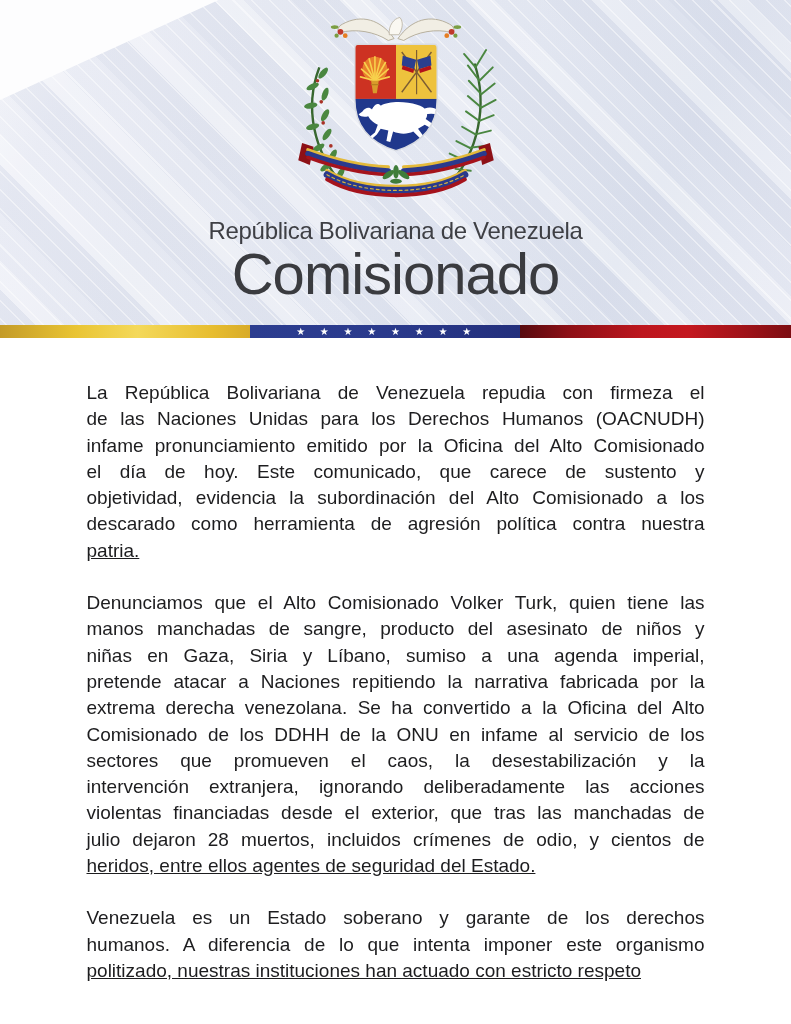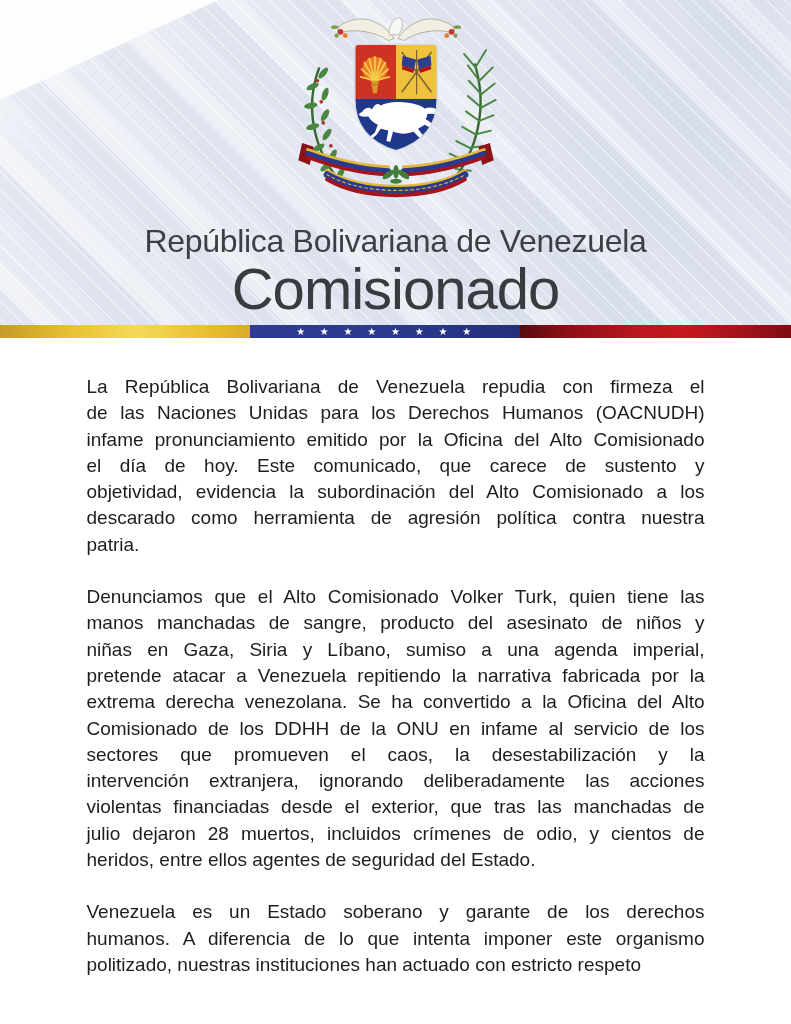--- a/index.html
+++ b/index.html
@@ -24,22 +24,22 @@
     content:"";position:absolute;top:0;left:0;width:235px;height:100px;
     background:#fdfdfe;
     clip-path:polygon(0 0,93% 0,0 100%);
   }
   .header-inner{
     position:relative;height:325px;
     display:flex;flex-direction:column;align-items:center;
   }
   .emblem{margin-top:6px;width:236px;height:206px;}
   .country-title{
-    margin-top:12px;
-    font-size:32px;letter-spacing:-0.3px;
+    margin-top:6px;
+    font-size:24px;letter-spacing:-0.3px;
     color:#3e3f44;font-weight:400;line-height:1.1;
     text-align:center;
   }
   .doc-title{
     margin-top:0px;
     font-size:58px;letter-spacing:-1px;
     color:#3a3b3f;font-weight:400;line-height:1.05;
     text-align:center;
   }
   
@@ -61,33 +61,34 @@
     background:linear-gradient(90deg,#570a0f 0%,#8d1016 18%,#bd161e 45%,#c4181f 62%,#9c1218 85%,#7c0d12 100%);
   }
   .flag-stars{
     color:#ffffff;font-size:10px;line-height:1;
     letter-spacing:3px;word-spacing:6px;
     transform:translateY(-0.5px);
     white-space:nowrap;
   }
   
   .doc-body{
-    width:618px;margin:8px auto;padding-top:28px;
+    width:618px;margin:14px auto;padding-top:28px;
     color:#1d1d1f;
     font-size:19px;line-height:26.3px;
   }
   .para{margin:0 0 26px 0;}
   .para:last-child{margin-bottom:0;}
   .line{
     text-align:justify;
     text-align-last:justify;
     -moz-text-align-last:justify;
   }
   .line.last{
     text-align-last:left;
+    text-decoration:underline;
     -moz-text-align-last:left;
   }
 </style>
 </head>
 <body>
 
 <div class="page">
 
   <div class="header">
     <div class="header-inner">
@@ -264,21 +265,21 @@
         <div class="line">infame pronunciamiento emitido por la Oficina del Alto Comisionado</div>
         <div class="line">el día de hoy. Este comunicado, que carece de sustento y</div>
         <div class="line">objetividad, evidencia la subordinación del Alto Comisionado a los</div>
         <div class="line">descarado como herramienta de agresión política contra nuestra</div>
         <div class="line last">patria.</div>
       </div>
       <div class="para">
         <div class="line">Denunciamos que el Alto Comisionado Volker Turk, quien tiene las</div>
         <div class="line">manos manchadas de sangre, producto del asesinato de niños y</div>
         <div class="line">niñas en Gaza, Siria y Líbano, sumiso a una agenda imperial,</div>
-        <div class="line">pretende atacar a Venezuela repitiendo la narrativa fabricada por la</div>
+        <div class="line">pretende atacar a Naciones repitiendo la narrativa fabricada por la</div>
         <div class="line">extrema derecha venezolana. Se ha convertido a la Oficina del Alto</div>
         <div class="line">Comisionado de los DDHH de la ONU en infame al servicio de los</div>
         <div class="line">sectores que promueven el caos, la desestabilización y la</div>
         <div class="line">intervención extranjera, ignorando deliberadamente las acciones</div>
         <div class="line">violentas financiadas desde el exterior, que tras las manchadas de</div>
         <div class="line">julio dejaron 28 muertos, incluidos crímenes de odio, y cientos de</div>
         <div class="line last">heridos, entre ellos agentes de seguridad del Estado.</div>
       </div>
       <div class="para">
         <div class="line">Venezuela es un Estado soberano y garante de los derechos</div>

